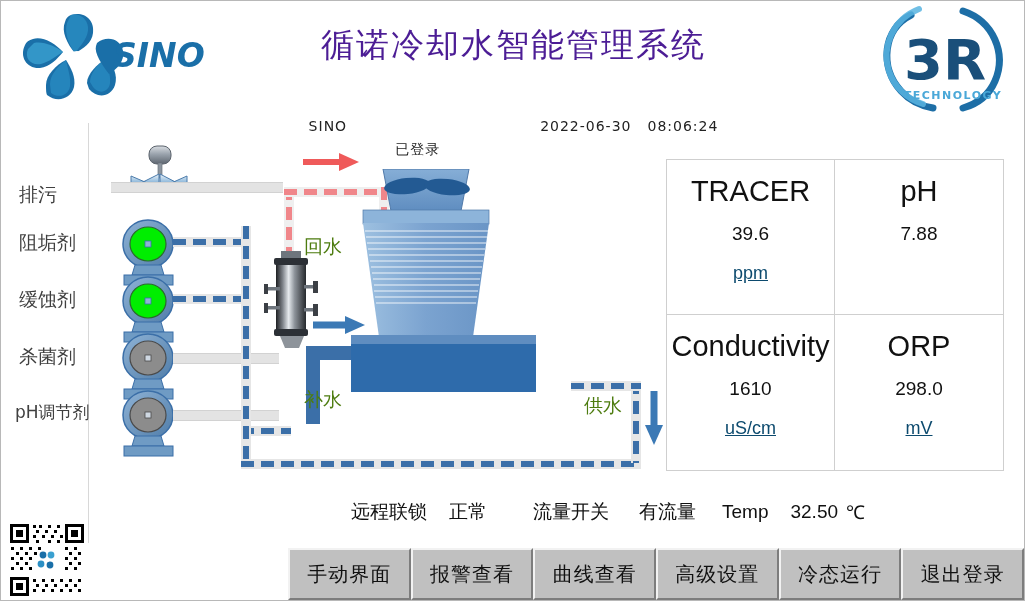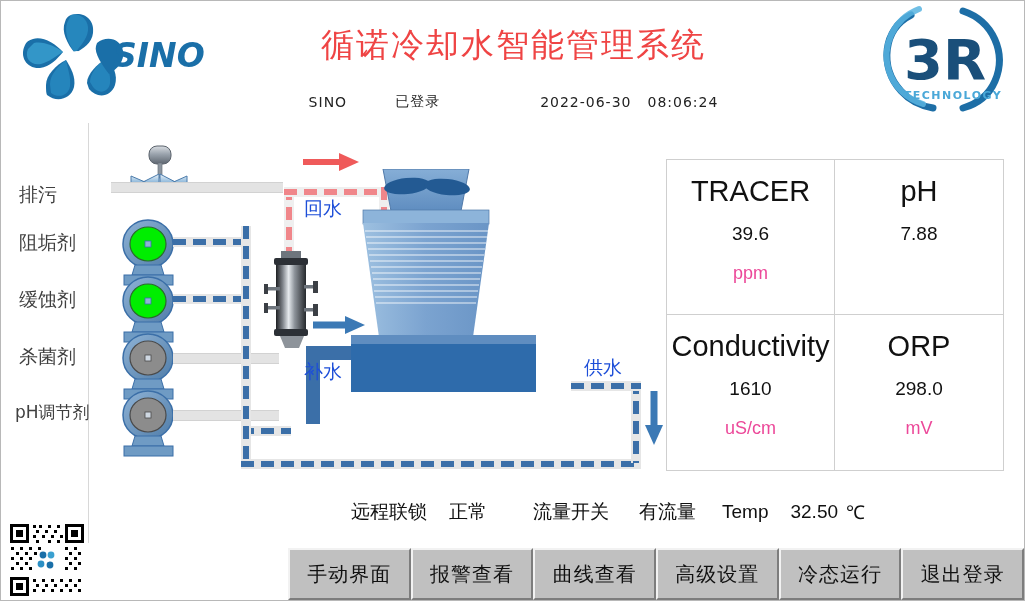--- a/index.html
+++ b/index.html
@@ -23,35 +23,35 @@
   #sino-logo {
     position: absolute; left: 8px; top: 8px; width: 200px; height: 96px;
   }
   #sino-logo svg { display: block; }
   #tech-logo {
     position: absolute; left: 866px; top: 2px; width: 157px; height: 116px;
   }
   #page-title {
     position: absolute; left: 0; top: 22px; width: 1025px;
     text-align: center;
-    font-size: 33px; font-weight: 400; color: #ef4444;
+    font-size: 33px; font-weight: 400; color: #4c1d95;
     letter-spacing: 2px;
     font-family: "DejaVu Sans", "Liberation Sans", sans-serif;
   }
   #header-meta {
     position: absolute; left: 0; top: 92px; width: 1025px;
     display: flex; justify-content: center; align-items: center;
     font-size: 14px; color: #222;
   }
   #header-meta .hm {
     font-family: "DejaVu Sans", "Liberation Sans", sans-serif;
     letter-spacing: 1px;
   }
   #hm-user   { margin-right: 48px; }
-  #hm-status { margin-right: 100px; }
+  #hm-status { margin-right: 100px; margin-top: 48px; }
   #hm-date   { margin-right: 16px; }
 
   
   .side-label {
     position: absolute; left: 18px; width: 110px;
     text-align: left;
     font-size: 19px; color: #404040;
     font-family: "DejaVu Sans", "Liberation Sans", sans-serif;
     white-space: nowrap;
   }
@@ -88,23 +88,24 @@
   }
   .pipe-red-v {
     position: absolute; width: 10px;
     background: repeating-linear-gradient(to bottom,
       #f0868a 0px, #f0868a 13px, #efefef 13px, #efefef 20px);
     border-left: 2px solid #efefef; border-right: 2px solid #efefef;
   }
 
   .diag-label {
     position: absolute;
-    font-size: 19px; color: #1d4ed8;
+    font-size: 19px; color: #4d7c0f;
     font-family: "DejaVu Sans", "Liberation Sans", sans-serif;
     white-space: nowrap;
+    margin-top: 38px;
   }
 
   
   #data-panel {
     position: absolute; left: 665px; top: 158px;
     width: 338px; height: 312px;
     border: 1px solid #cfcfcf;
     display: grid;
     grid-template-columns: 1fr 1fr;
     grid-template-rows: 1fr 1fr;
@@ -114,21 +115,21 @@
     border-right: 1px solid #cfcfcf;
     border-bottom: 1px solid #cfcfcf;
     display: flex; flex-direction: column;
     align-items: center; justify-content: flex-start;
     padding-top: 12px;
   }
   .dp-cell:nth-child(2), .dp-cell:nth-child(4) { border-right: none; }
   .dp-cell:nth-child(3), .dp-cell:nth-child(4) { border-bottom: none; }
   .dp-name  { font-size: 29px; color: #111; line-height: 1.35; }
   .dp-value { font-size: 19px; color: #111; margin-top: 12px; }
-  .dp-unit  { font-size: 18px; color: #ec4899; margin-top: 18px; }
+  .dp-unit  { font-size: 18px; color: #0c4a6e; margin-top: 18px; text-decoration: underline; }
 
   
   #status-row {
     position: absolute; left: 350px; top: 494px; width: 660px; height: 34px;
     display: flex; align-items: center;
     font-size: 19px; color: #111;
     font-family: "DejaVu Sans", "Liberation Sans", sans-serif;
   }
   #status-row .st { white-space: nowrap; }
   #st-lock-label  { margin-right: 22px; }
@@ -390,21 +391,21 @@
         <line x1="34" y1="128" x2="136" y2="128"></line>
         <line x1="35" y1="134" x2="135" y2="134"></line>
       </g>
 
       <rect x="10" y="166" width="185" height="10" fill="#5f8dc0"></rect>
       <rect x="10" y="175" width="185" height="48" fill="#2e6bab"></rect>
     </svg>
   </div>
 
   <div class="diag-label" style="left:303px; top:195px;">回水</div>
-  <div class="diag-label" style="left:303px; top:358px;">补水</div>
+  <div class="diag-label" style="left:303px; top:348px;">补水</div>
   <div class="diag-label" style="left:583px; top:354px;">供水</div>
 
   <div id="data-panel">
     <div class="dp-cell">
       <div class="dp-name">TRACER</div>
       <div class="dp-value">39.6</div>
       <div class="dp-unit">ppm</div>
     </div>
     <div class="dp-cell">
       <div class="dp-name">pH</div>

